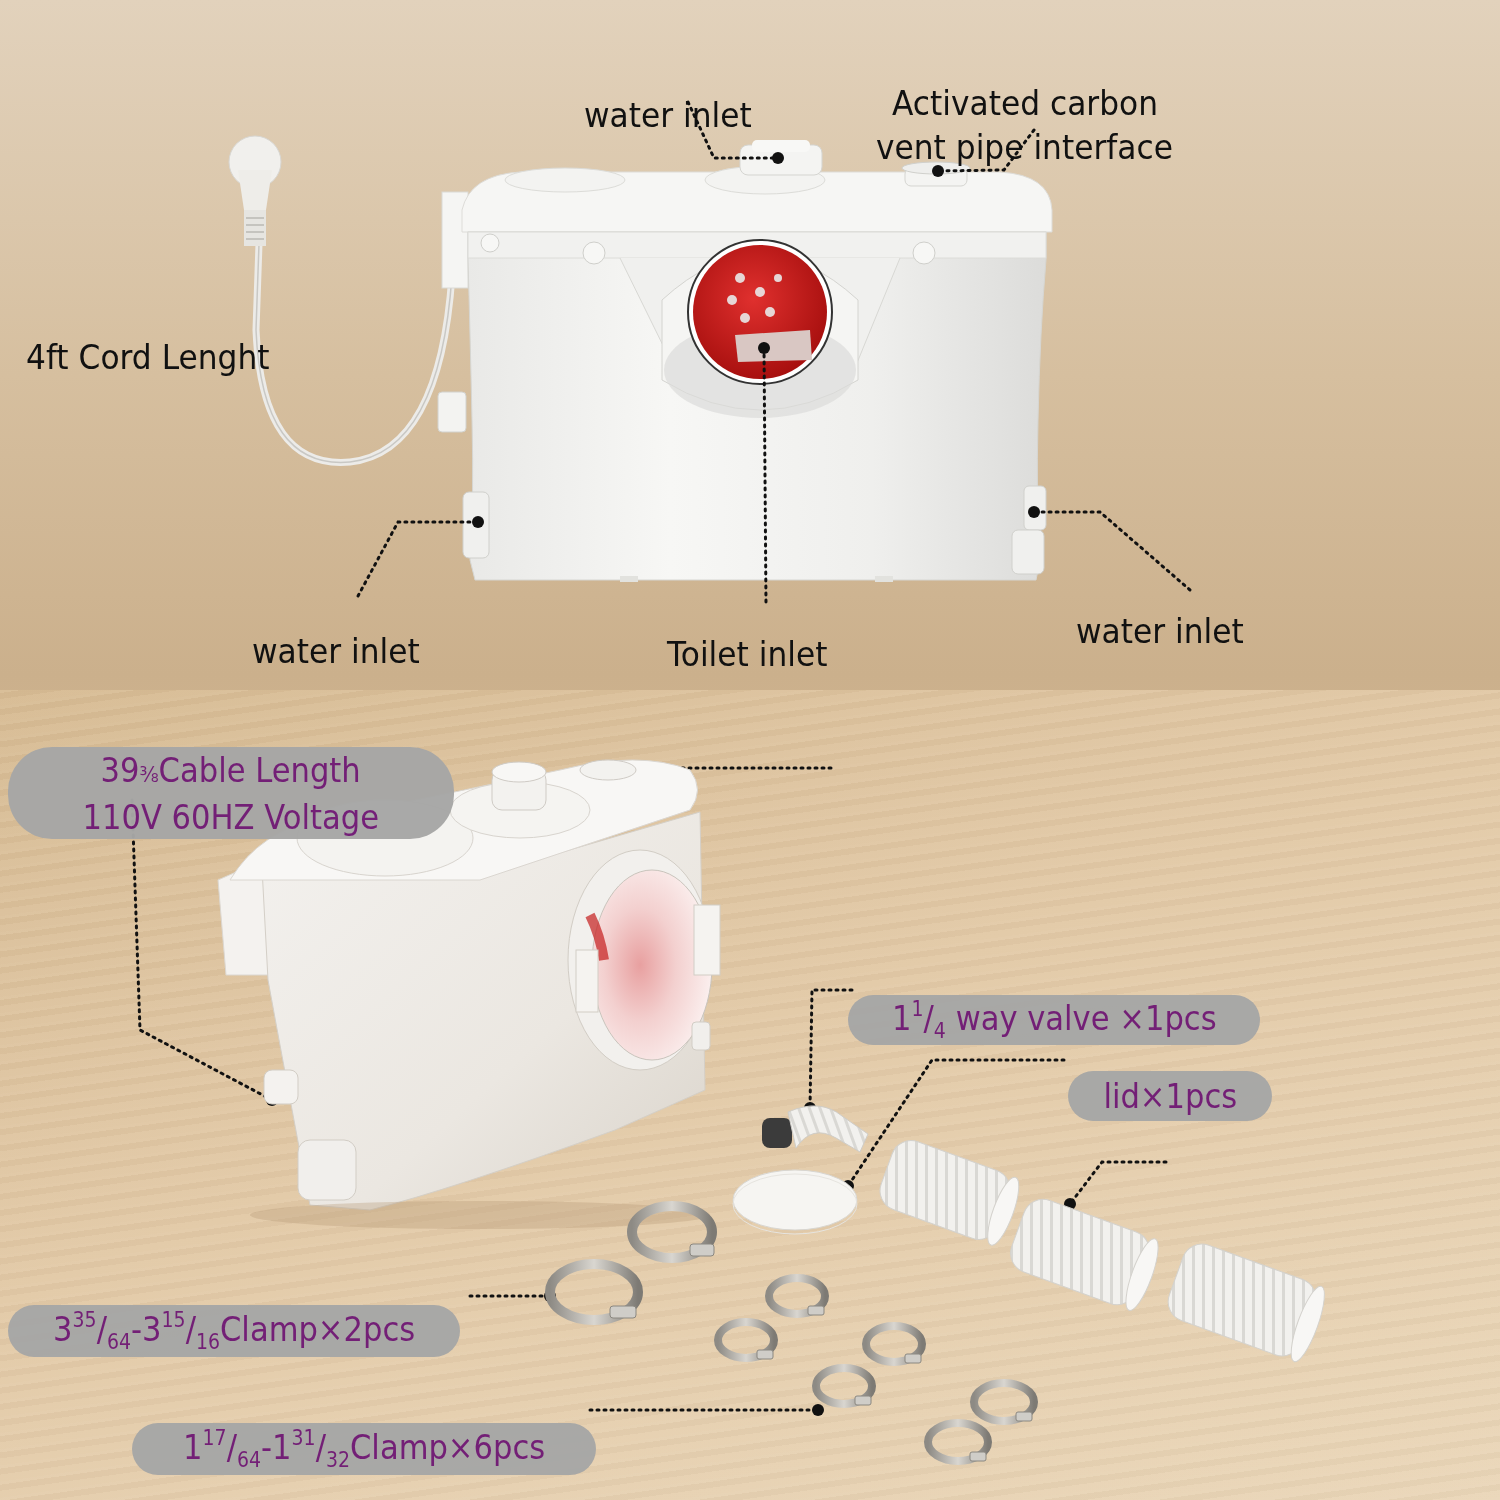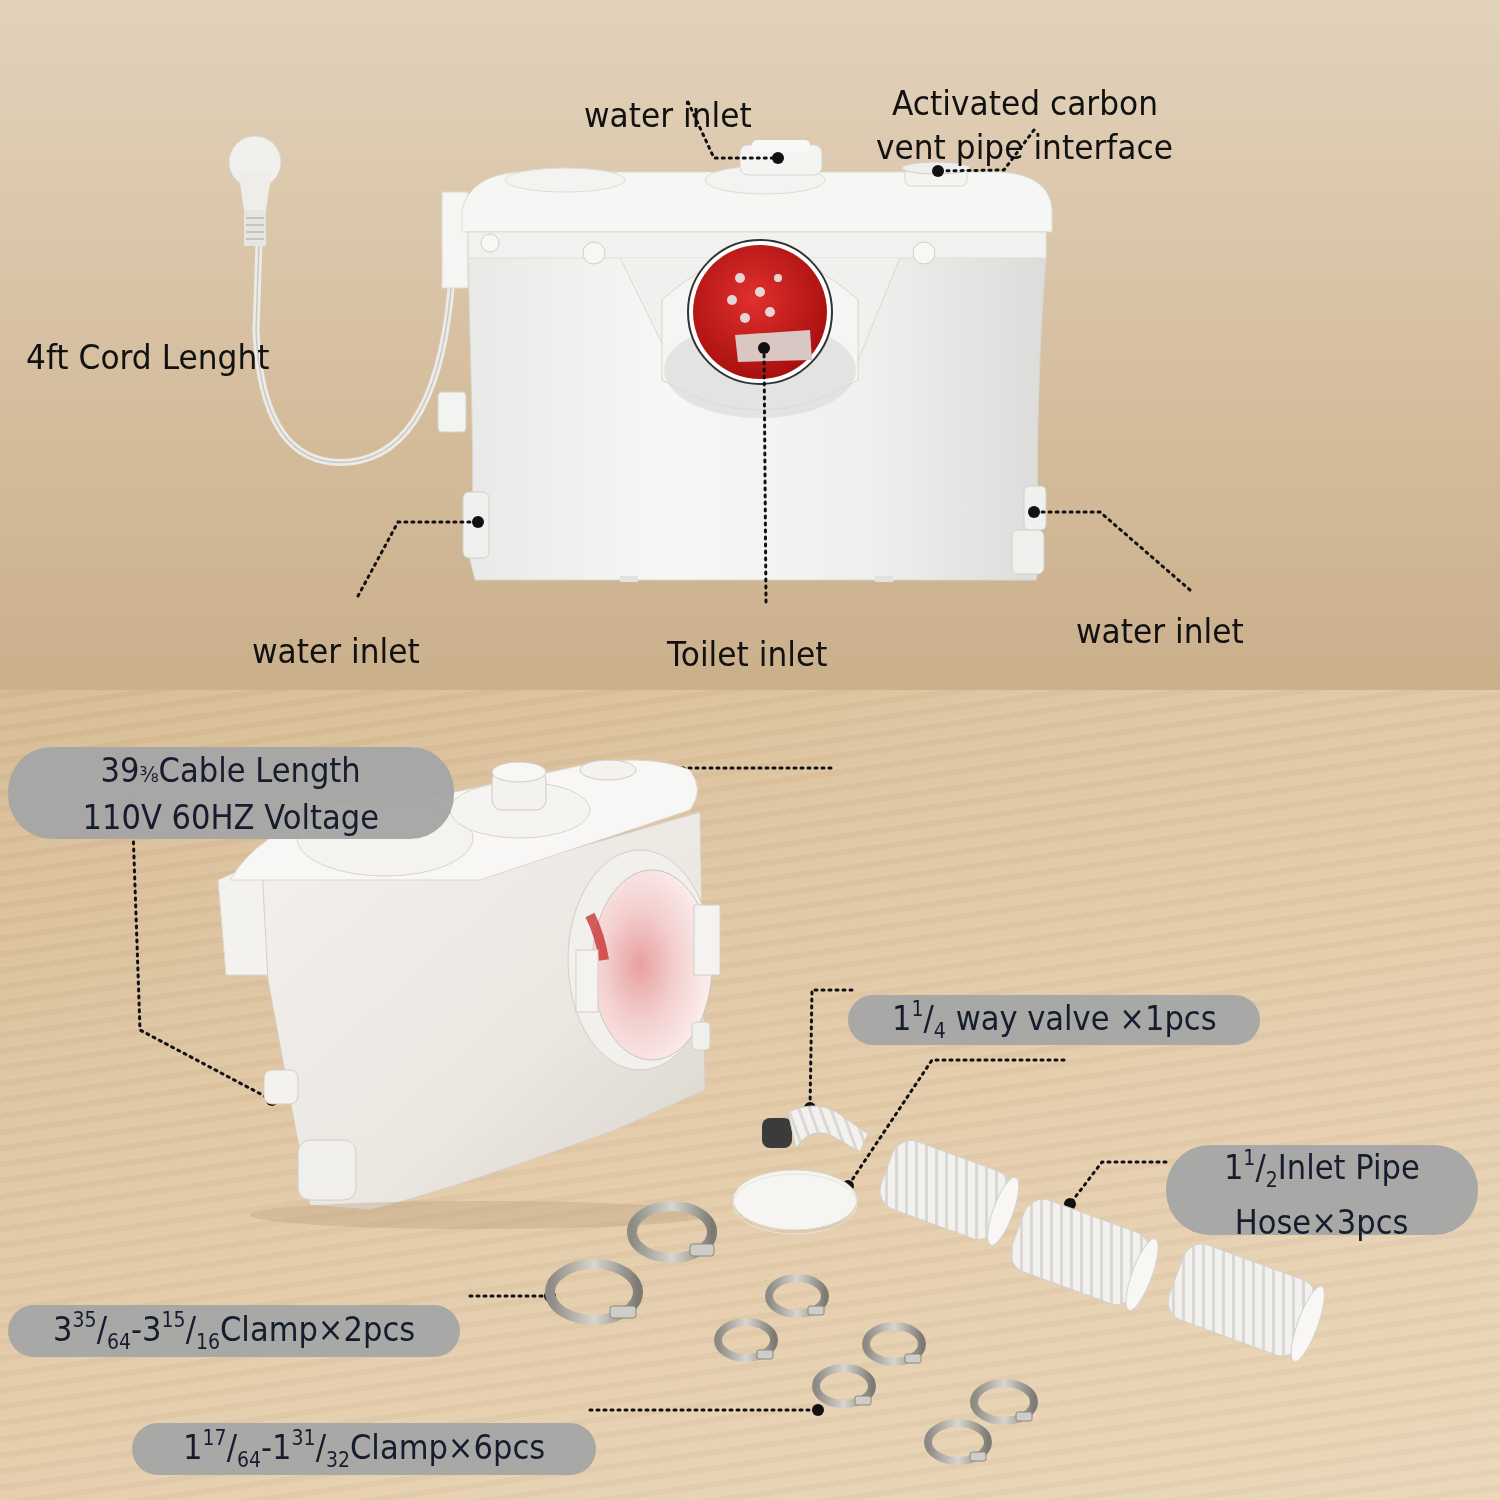--- a/index.html
+++ b/index.html
@@ -14,21 +14,21 @@
       repeating-linear-gradient(172deg, rgba(255,255,255,0.06) 0 3px, rgba(0,0,0,0.02) 3px 9px, rgba(255,255,255,0.04) 9px 16px),
       linear-gradient(160deg, #d7bb93 0%, #e2c9a6 45%, #ead6b8 100%);
   }
   .layer { position: absolute; left: 0; top: 0; width: 1500px; height: 1500px; margin-top: 37px; }
   .label-dark {
     position: absolute; color: #111; font-family: "DejaVu Sans", sans-serif;
     font-size: 34px; line-height: 44px; white-space: nowrap; text-align: center;
     transform: scaleX(0.92); transform-origin: left top;
   }
   .pill {
-    position: absolute; background: #a7a7a6; color: #0f172a; border-radius: 44px;
+    position: absolute; background: #a7a7a6; color: #701a75; border-radius: 44px;
     font-family: "DejaVu Sans", sans-serif; font-size: 34px; line-height: 42px;
     text-align: left; white-space: nowrap; display: flex; flex-direction: column;
     justify-content: center; align-items: center; box-sizing: border-box;
     opacity: 0.97;
   }
   .pill span.line { display: block; transform: scaleX(0.9); }
   .frac { font-size: 22px; }
   .sup { font-size: 21px; vertical-align: 14px; }
   .sub { font-size: 21px; vertical-align: -8px; }
   svg { position: absolute; left: 0; top: 0; }
@@ -245,25 +245,24 @@
     <div class="pill" style="left:8px; top:710px; width:446px; height:92px;">
       <span class="line"><span>39</span><span class="frac">⅜</span><span>Cable Length</span></span>
       <span class="line">110V 60HZ Voltage</span>
     </div>
 
 
     <div class="pill" style="left:848px; top:958px; width:412px; height:50px;">
       <span class="line"><span>1</span><span class="sup">1</span>/<span class="sub">4</span> <span>way valve ×1pcs</span></span>
     </div>
 
-
-    <div class="pill" style="left:1166px; top:1108px; width:312px; height:90px;">
-      <span class="line"><span>1</span><span class="sup">1</span>/<span class="sub">2</span><span>Inlet Pipe</span></span>
-      <span class="line">Hose×3pcs</span>
-    </div>
+    <div class="pill" style="left:1068px; top:1034px; width:204px; height:50px;">
+      <span class="line">lid×1pcs</span>
+    </div>
+
 
     <div class="pill" style="left:8px; top:1268px; width:452px; height:52px;">
       <span class="line"><span>3</span><span class="sup">35</span>/<span class="sub">64</span><span>-</span><span>3</span><span class="sup">15</span>/<span class="sub">16</span><span>Clamp×2pcs</span></span>
     </div>
 
     <div class="pill" style="left:132px; top:1386px; width:464px; height:52px;">
       <span class="line"><span>1</span><span class="sup">17</span>/<span class="sub">64</span><span>-</span><span>1</span><span class="sup">31</span>/<span class="sub">32</span><span>Clamp×6pcs</span></span>
     </div>
   </div>
 </div>

